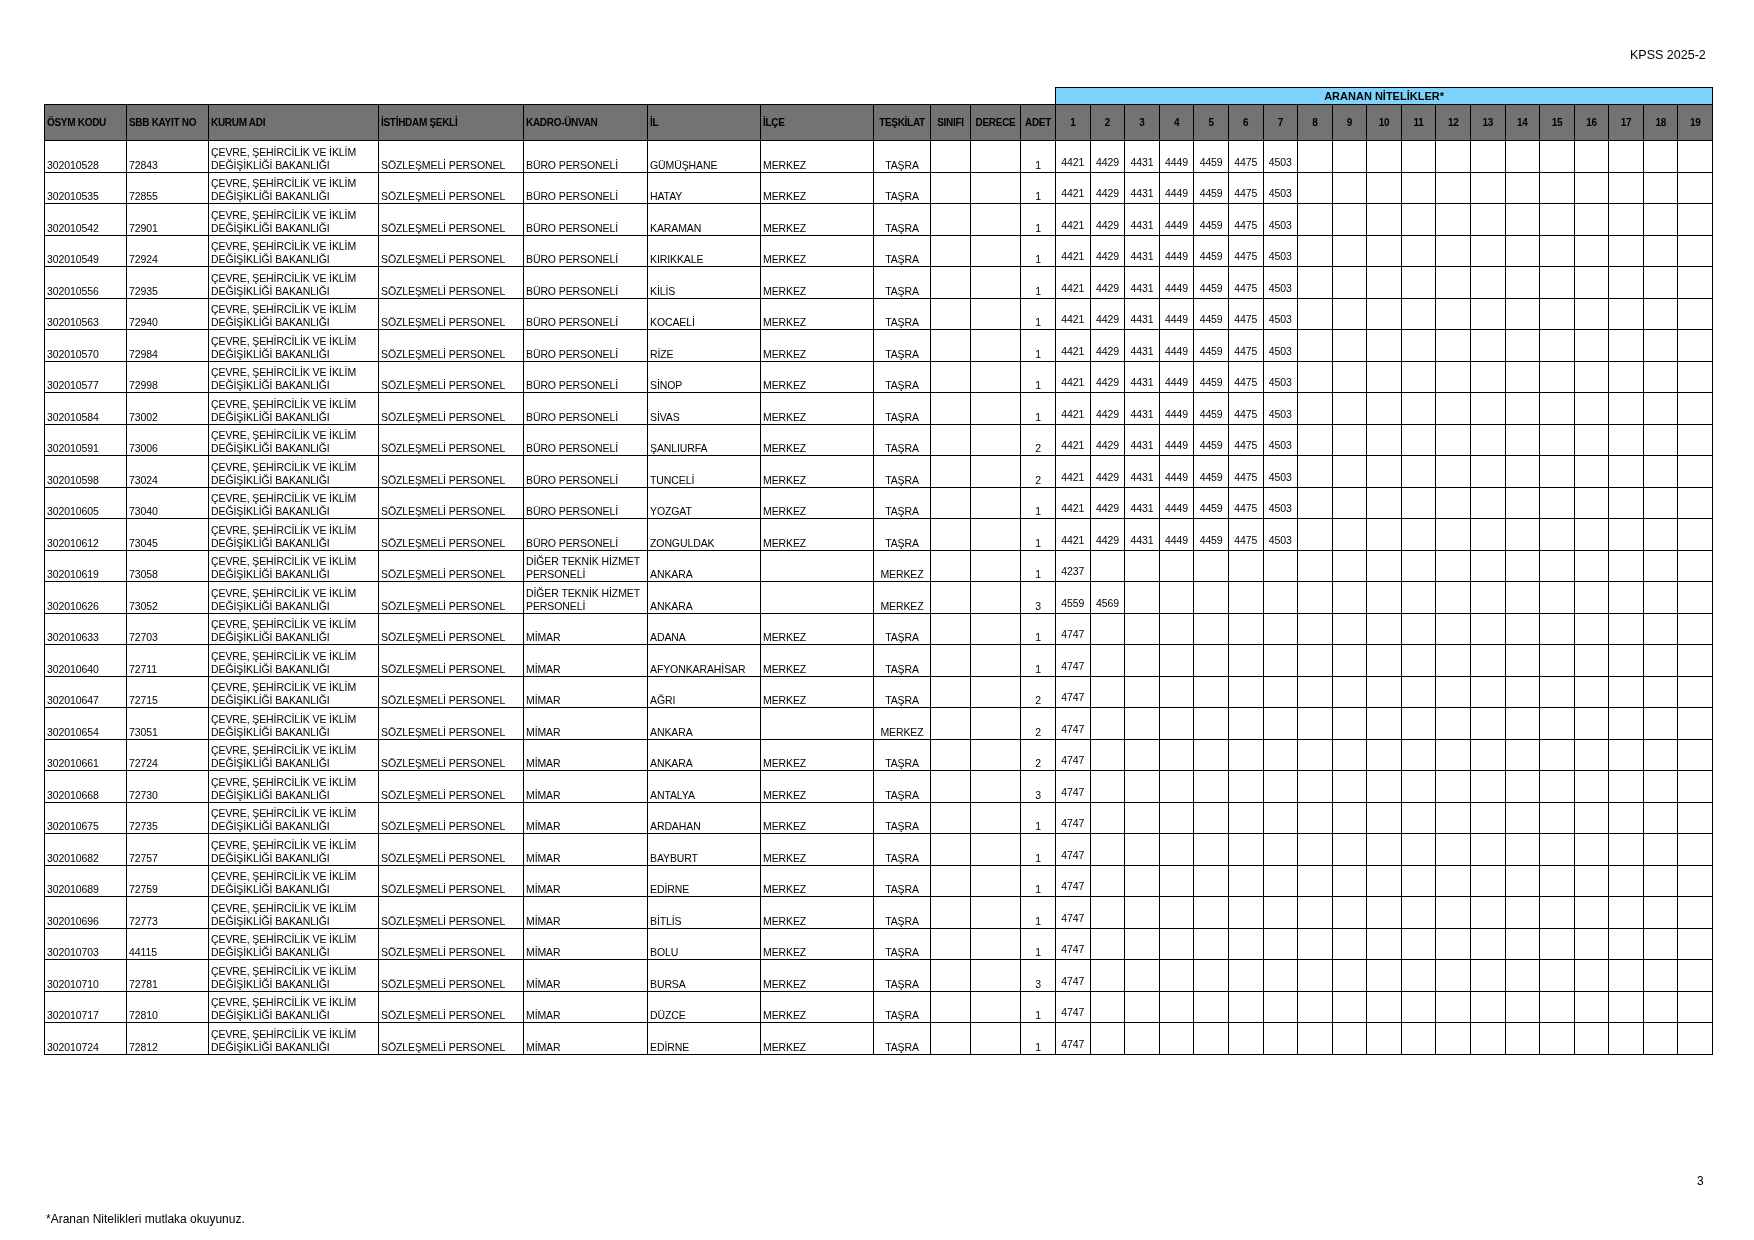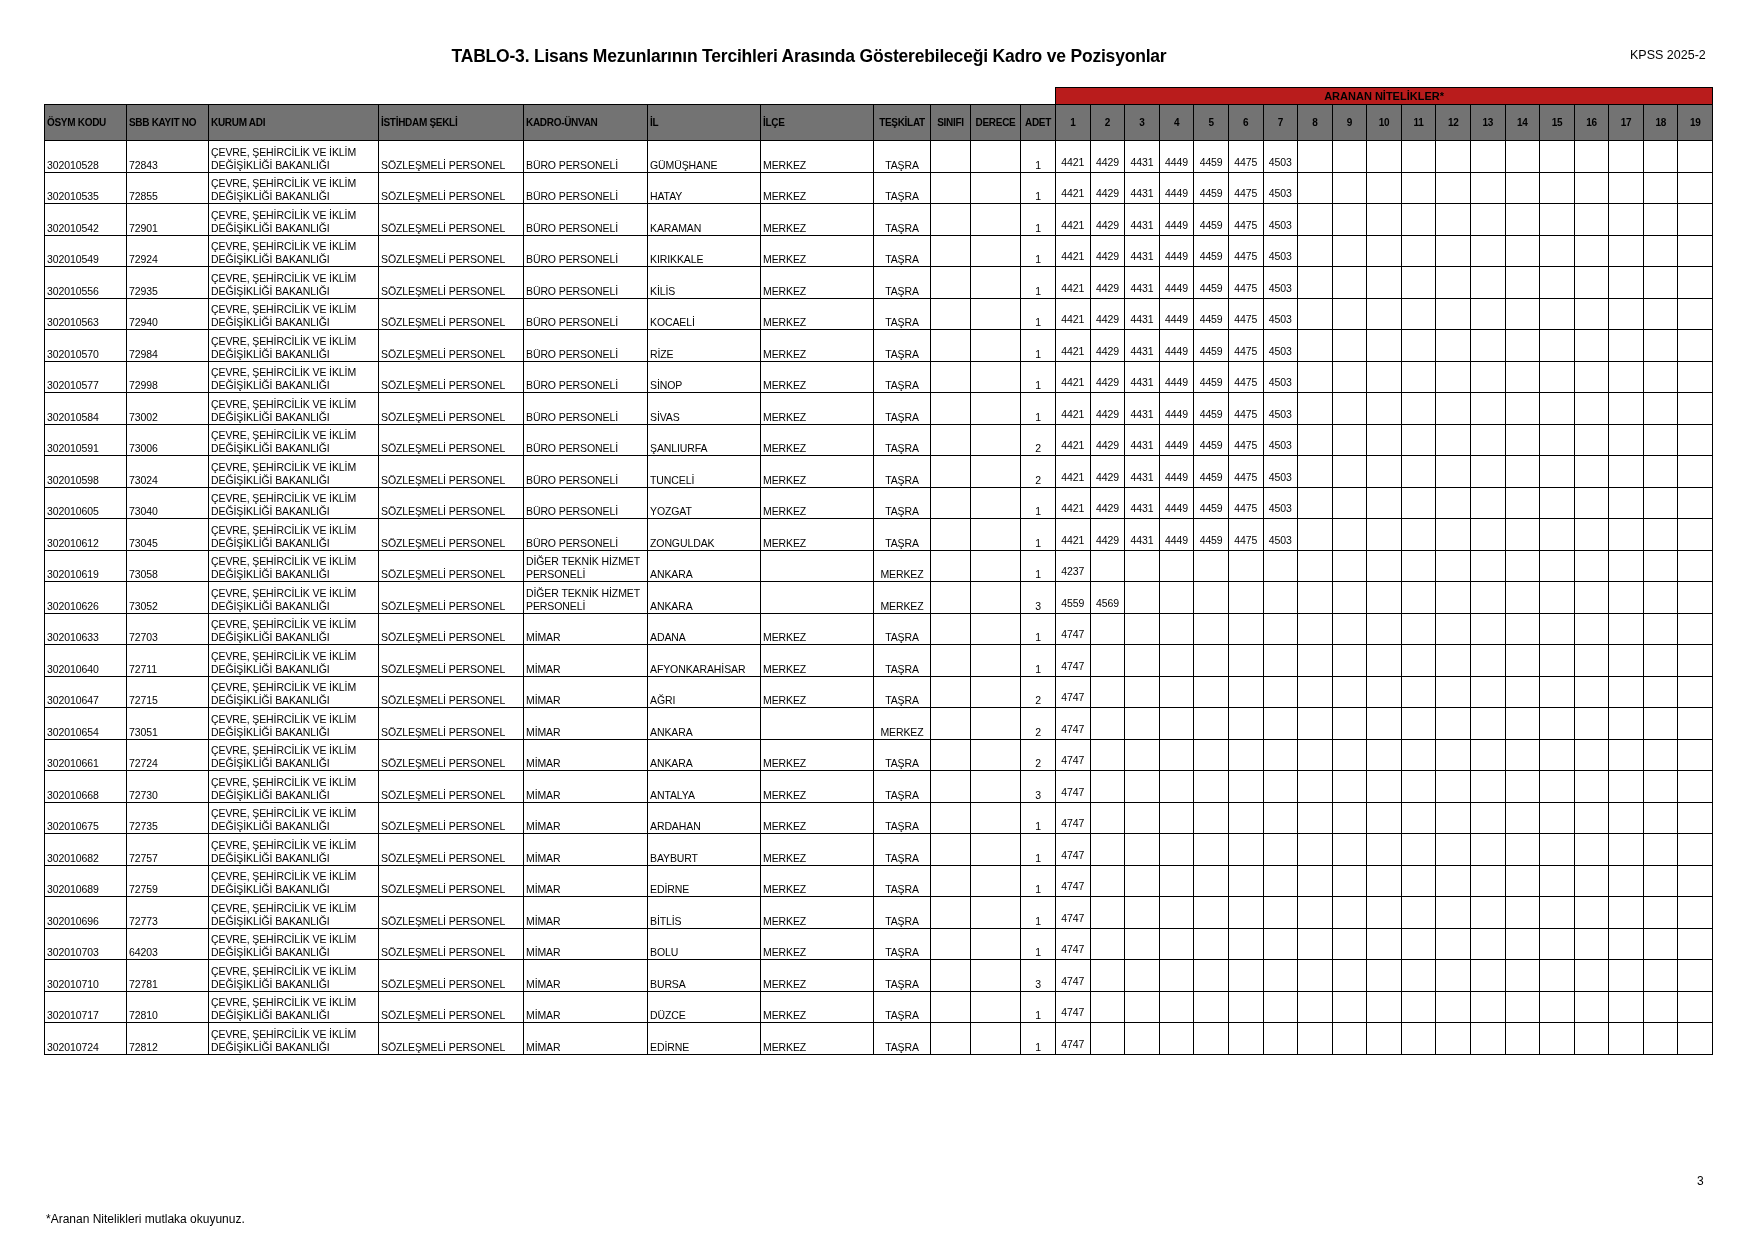--- a/index.html
+++ b/index.html
@@ -39,21 +39,21 @@
   table.tbl td, table.tbl th{
     border:1px solid #000;
     border-top-width:1.5px;border-bottom-width:1.5px;
     padding:0 2px;
     overflow:hidden;
     box-sizing:border-box;
   }
   tr.band-row{height:17px;}
   tr.band-row td.nb{border:none;background:#fff;}
   td.band{
-    background:#b91c1c;
+    background:#7dd3fc;
     font-weight:bold;text-align:center;
     font-size:11px;vertical-align:middle;
   }
   tr.hdr{height:17px;}
   tr.hdr th{
     background:#737373;
     font-weight:bold;font-size:10px;
     text-align:left;vertical-align:middle;
     letter-spacing:-0.3px;
     white-space:nowrap;
@@ -68,21 +68,20 @@
     word-wrap:break-word;
   }
   tbody td.ctr{text-align:center;}
   tbody td.num{text-align:center;white-space:nowrap;padding:0 1px 3px 1px;}
 </style>
 </head>
 <body>
 
 <div class="page">
 
-  <div class="doc-title">TABLO-3. Lisans Mezunlarının Tercihleri Arasında Gösterebileceği Kadro ve Pozisyonlar</div>
   <div class="exam-label">KPSS 2025-2</div>
 
   <table class="tbl">
     <colgroup id="cols">
         <col style="width: 82px;">
         <col style="width: 82px;">
         <col style="width: 170px;">
         <col style="width: 145px;">
         <col style="width: 124px;">
         <col style="width: 113px;">
@@ -945,21 +944,21 @@
           <td class="num"></td>
           <td class="num"></td>
           <td class="num"></td>
           <td class="num"></td>
           <td class="num"></td>
           <td class="num"></td>
           <td class="num"></td>
         </tr>
         <tr class="data-row">
           <td>302010703</td>
-          <td>64203</td>
+          <td>44115</td>
           <td>ÇEVRE, ŞEHİRCİLİK VE İKLİM DEĞİŞİKLİĞİ BAKANLIĞI</td>
           <td>SÖZLEŞMELİ PERSONEL</td>
           <td>MİMAR</td>
           <td>BOLU</td>
           <td>MERKEZ</td>
           <td class="ctr">TAŞRA</td>
           <td class="ctr"></td>
           <td class="ctr"></td>
           <td class="ctr">1</td>
           <td class="num">4747</td>

